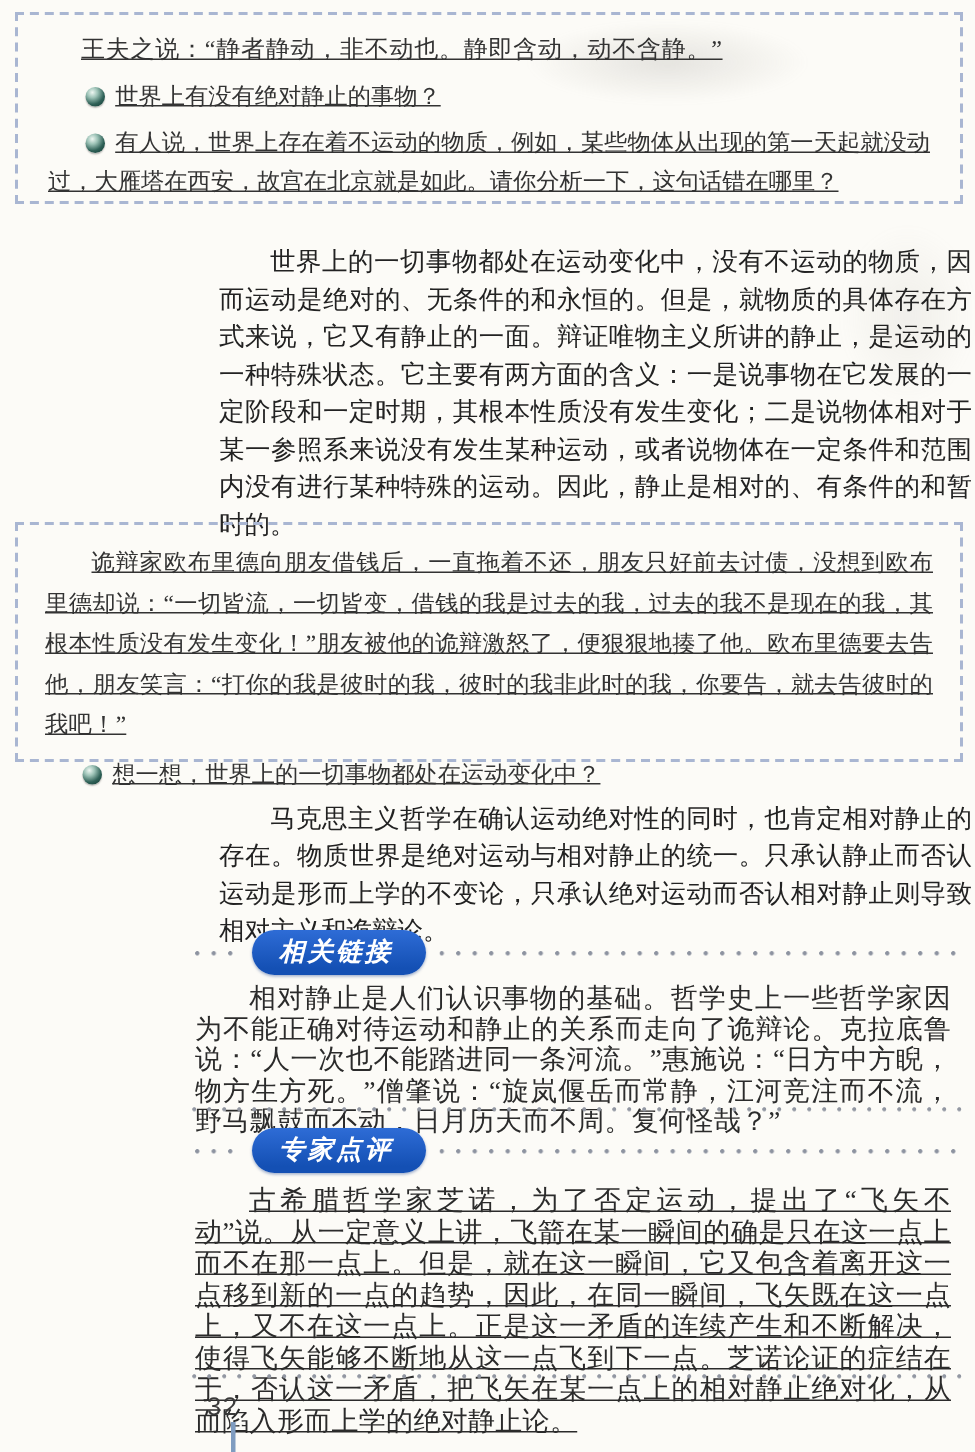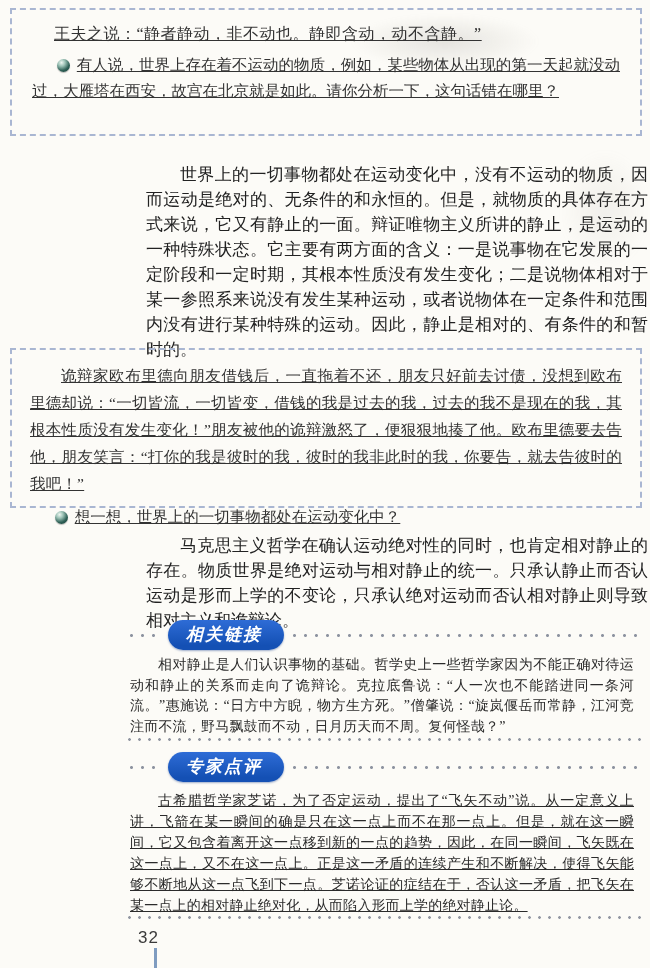--- a/index.html
+++ b/index.html
@@ -72,21 +72,21 @@
     font-weight:bold;font-style:italic;
     font-size:17px;line-height:17px;
     padding:6px 22px 7px 18px;
     border-radius:16px;
     letter-spacing:2px;
     box-shadow:0 1px 2px rgba(20,60,140,0.4);
     white-space:nowrap;
   }
   .sec-content{
     position:absolute;left:130px;width:504px;margin:0;
-    font-size:14px;text-align:justify;text-indent:2em;
+    font-size:18px;text-align:justify;text-indent:2em;
     color:#2b2b2b;letter-spacing:0.2px;
   }
   .sec1-content{top:655px;line-height:20.5px;}
   .sec2-content{top:790px;line-height:21px;text-decoration:underline;}
   .dotline{
     position:absolute;left:128px;right:6px;height:3px;
     background-image:radial-gradient(circle at 1.5px 1.5px,#9297a2 1.1px,transparent 1.6px);
     background-size:10px 3px;background-repeat:repeat-x;
   }
   .dotline1{top:738px;}
@@ -108,20 +108,21 @@
   .crumb .title{margin-left:16px;}
 </style>
 </head>
 <body>
 
 <div class="smudge"></div>
 <div class="smudge2"></div>
 
 <div class="dashed-box box1">
   <p class="kai quote">王夫之说：“静者静动，非不动也。静即含动，动不含静。”</p>
+  <p class="kai q"><span class="globe"></span><span>世界上有没有绝对静止的事物？</span></p>
   <p class="kai q"><span class="globe"></span><span>有人说，世界上存在着不运动的物质，例如，某些物体从出现的第一天起就没动过，大雁塔在西安，故宫在北京就是如此。请你分析一下，这句话错在哪里？</span></p>
 </div>
 
 <p class="body-para p1">世界上的一切事物都处在运动变化中，没有不运动的物质，因而运动是绝对的、无条件的和永恒的。但是，就物质的具体存在方式来说，它又有静止的一面。辩证唯物主义所讲的静止，是运动的一种特殊状态。它主要有两方面的含义：一是说事物在它发展的一定阶段和一定时期，其根本性质没有发生变化；二是说物体相对于某一参照系来说没有发生某种运动，或者说物体在一定条件和范围内没有进行某种特殊的运动。因此，静止是相对的、有条件的和暂时的。</p>
 
 <div class="dashed-box box2">
   <p class="kai story">诡辩家欧布里德向朋友借钱后，一直拖着不还，朋友只好前去讨债，没想到欧布里德却说：“一切皆流，一切皆变，借钱的我是过去的我，过去的我不是现在的我，其根本性质没有发生变化！”朋友被他的诡辩激怒了，便狠狠地揍了他。欧布里德要去告他，朋友笑言：“打你的我是彼时的我，彼时的我非此时的我，你要告，就去告彼时的我吧！”</p>
   <p class="kai q"><span class="globe"></span><span>想一想，世界上的一切事物都处在运动变化中？</span></p>
 </div>
 

